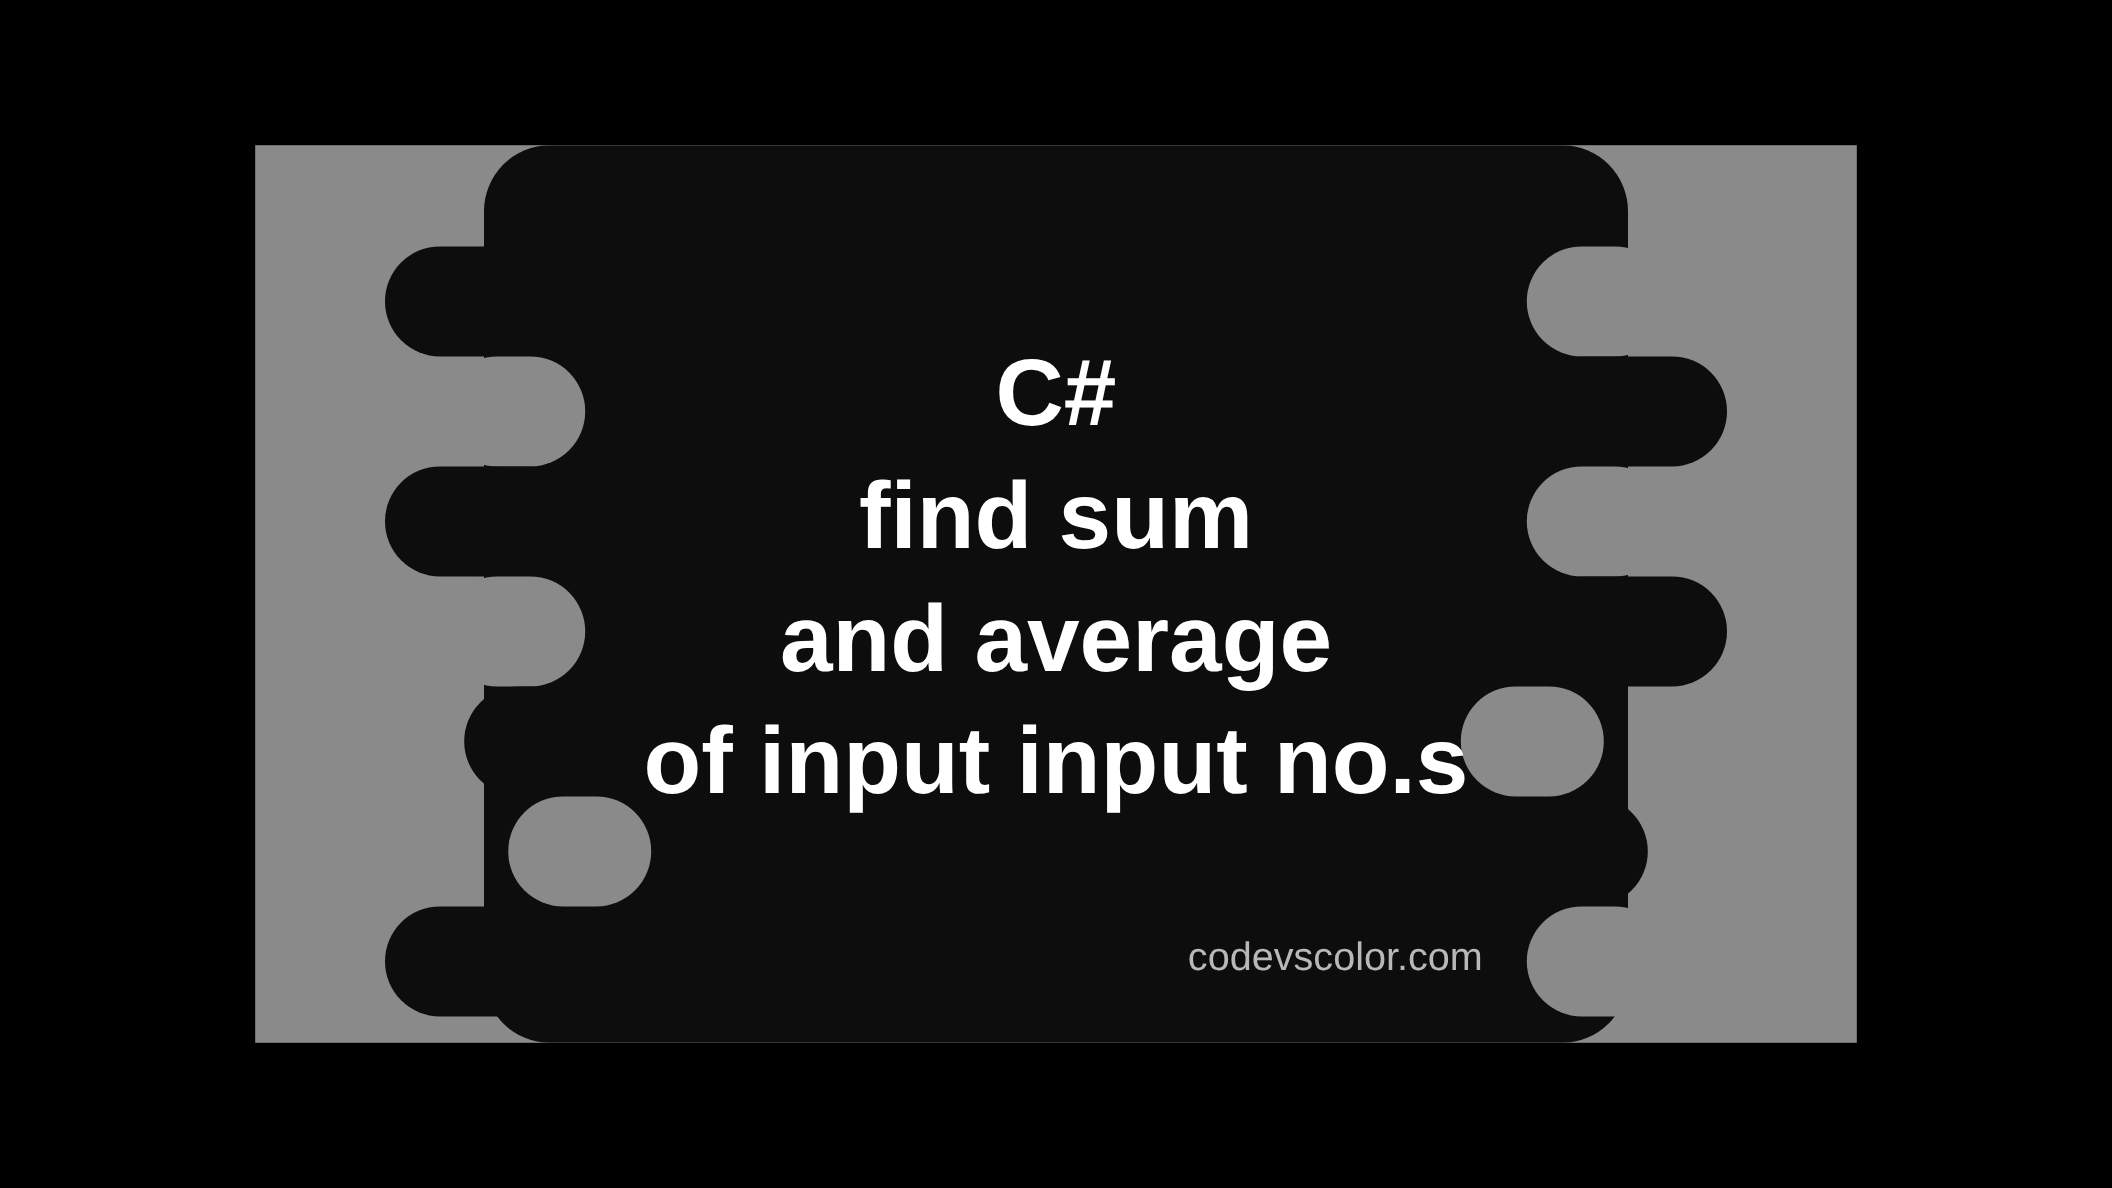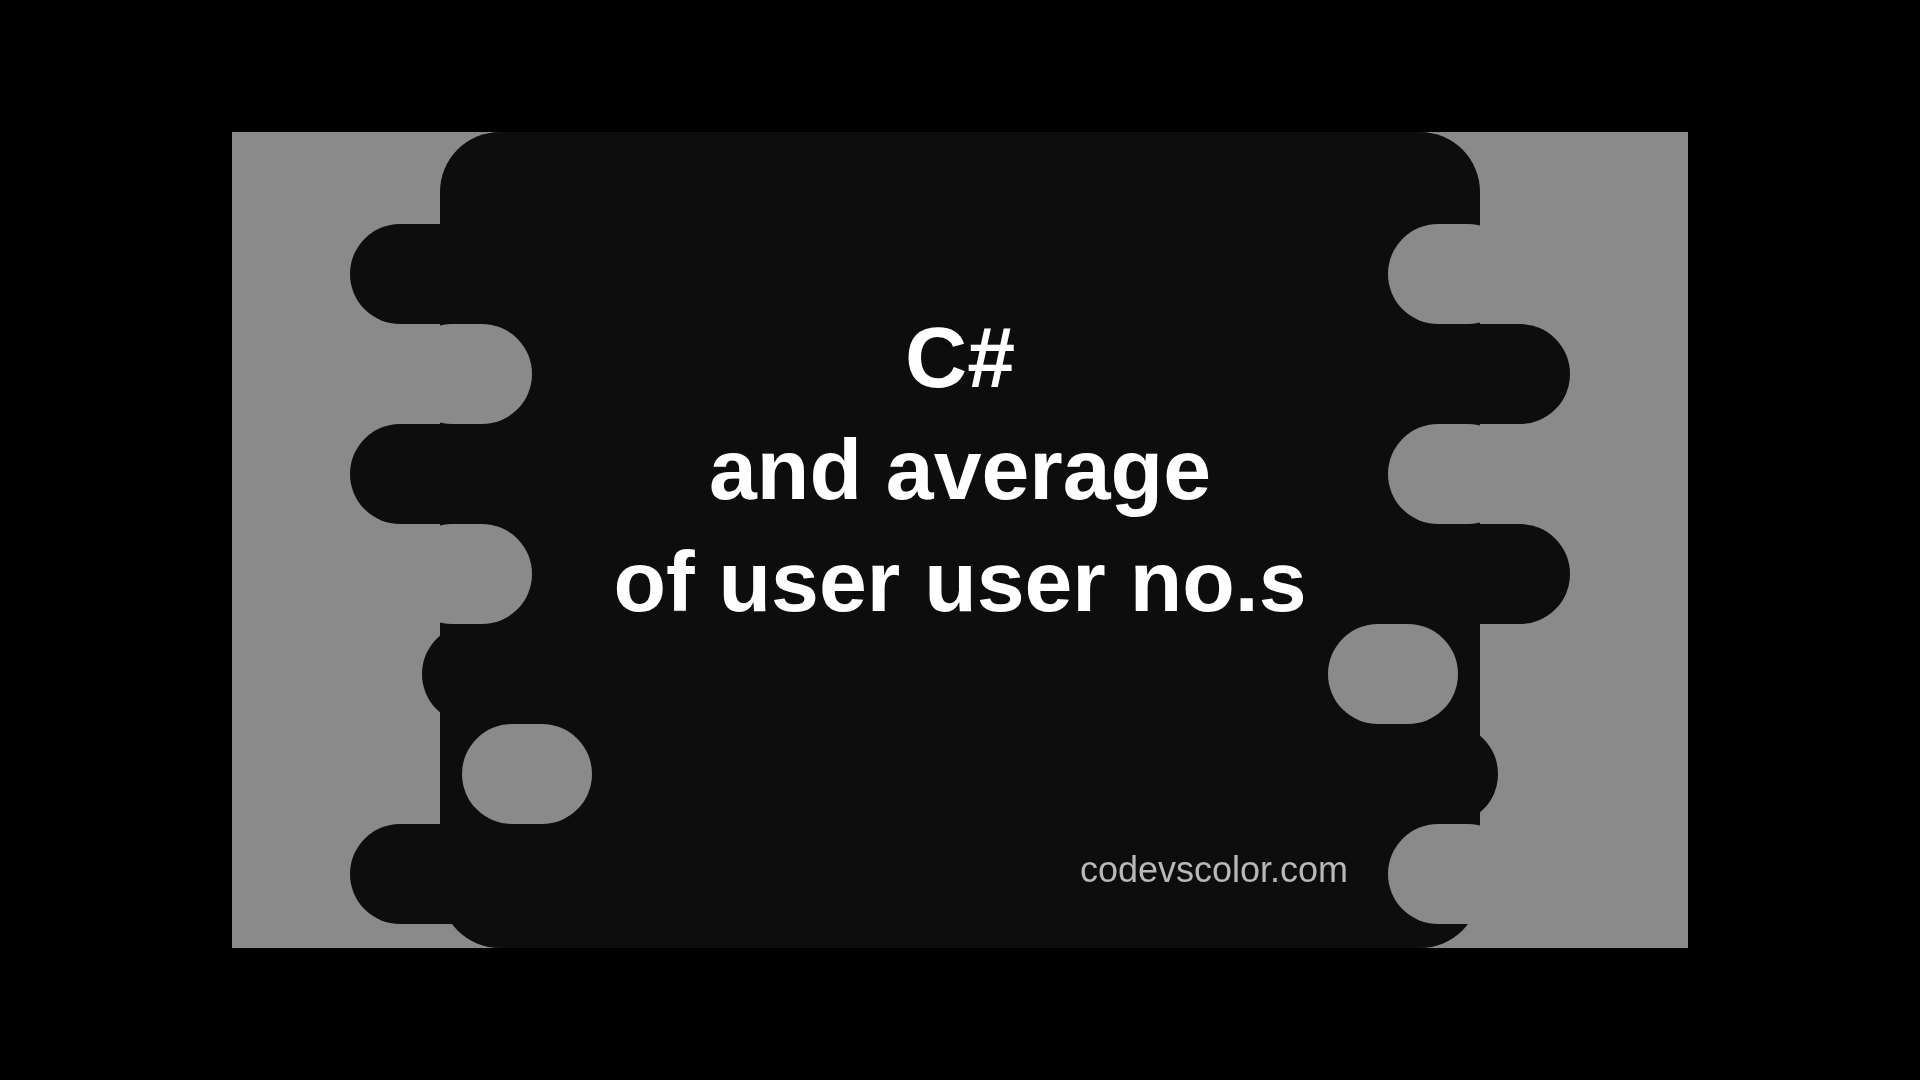--- a/index.html
+++ b/index.html
@@ -114,18 +114,19 @@
   <div class="notch right-notch-1"></div>
   <div class="bump right-bump-1"></div>
   <div class="notch right-notch-2"></div>
   <div class="bump right-bump-2"></div>
   <div class="notch right-notch-3"></div>
   <div class="bump right-bump-3"></div>
   <div class="notch right-notch-4"></div>
 
   <div class="text-content">
     <span class="line">C#</span>
+    <span class="line">find sum</span>
     <span class="line">and average</span>
-    <span class="line">of user user no.s</span>
+    <span class="line">of input input no.s</span>
   </div>
 
   <div class="watermark">codevscolor.com</div>
 </div>
 
 </body></html>

